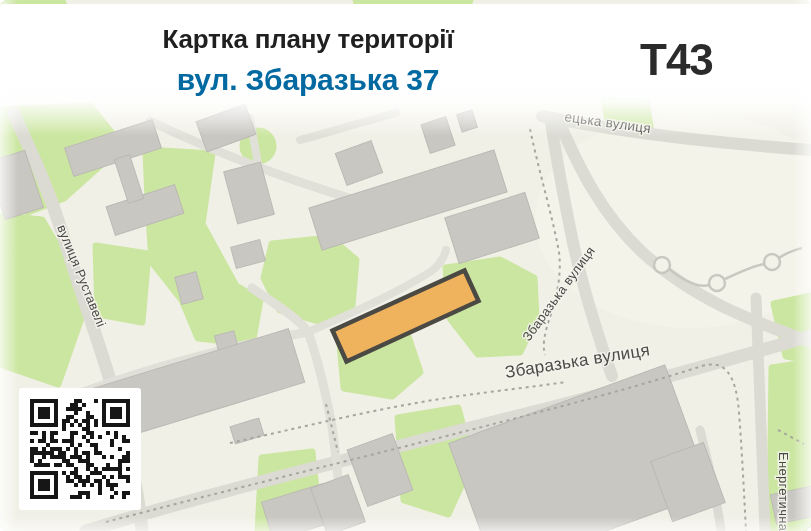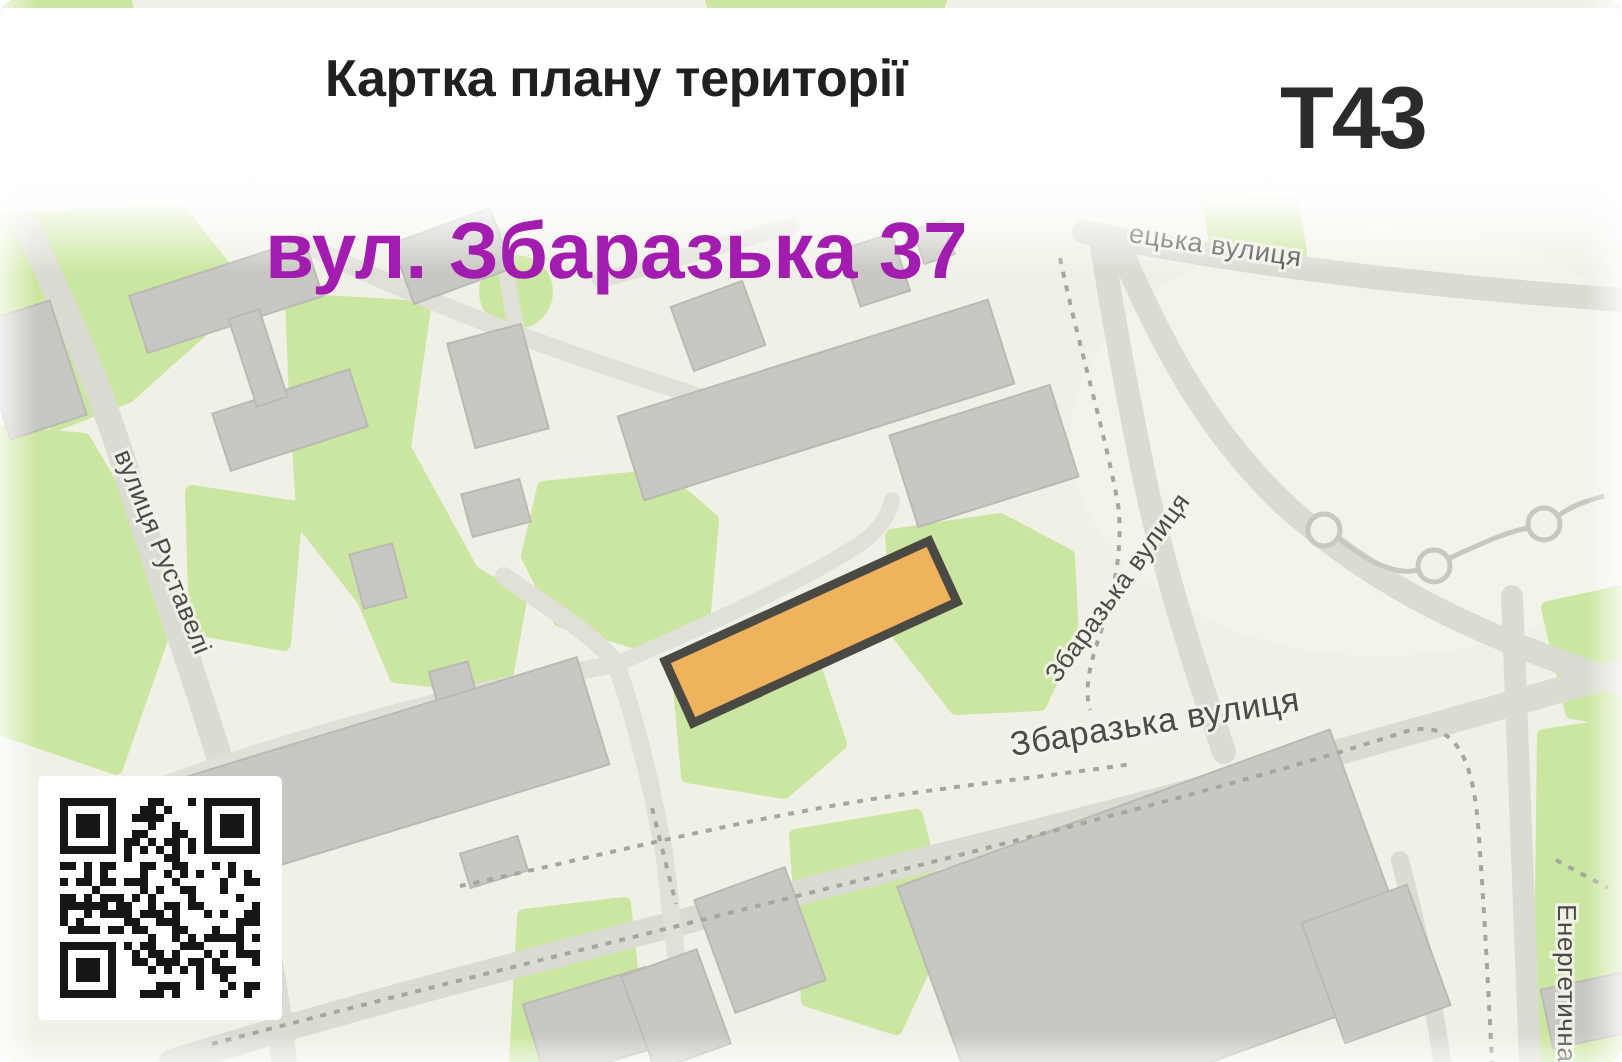--- a/index.html
+++ b/index.html
@@ -27,21 +27,21 @@
     background:linear-gradient(270deg,rgba(255,255,255,.75),rgba(255,255,255,0));}
   .fade-bottom{position:absolute;left:0;bottom:0;width:100%;height:14px;pointer-events:none;
     background:linear-gradient(0deg,rgba(255,255,255,.6),rgba(255,255,255,0));}
   .hdr{position:absolute;left:0;top:4px;width:100%;height:132px;padding-left:19px;}
   .hdr-title{
     position:absolute;left:126px;top:20px;width:364px;text-align:center;
     font-size:26px;font-weight:600;color:#202020;letter-spacing:-0.2px;white-space:nowrap;
   }
   .hdr-subtitle{
     position:absolute;left:126px;top:59px;width:364px;text-align:center;
-    font-size:40px;font-weight:700;color:#a21caf;letter-spacing:-0.2px;white-space:nowrap;margin-top:41px;
+    font-size:30px;font-weight:700;color:#0369a1;letter-spacing:-0.2px;white-space:nowrap;
   }
   .plan-code{
     position:absolute;left:640px;top:24px;width:116px;
     font-size:44px;line-height:64px;font-weight:700;color:#2b2b2b;letter-spacing:-1px;
   }
   .qr-box{
     position:absolute;left:19px;top:388px;width:122px;height:122px;
     background:#ffffff;border-radius:3px;box-sizing:border-box;padding:11px;
   }
   .qr-box svg{display:block;width:100px;height:100px;}

